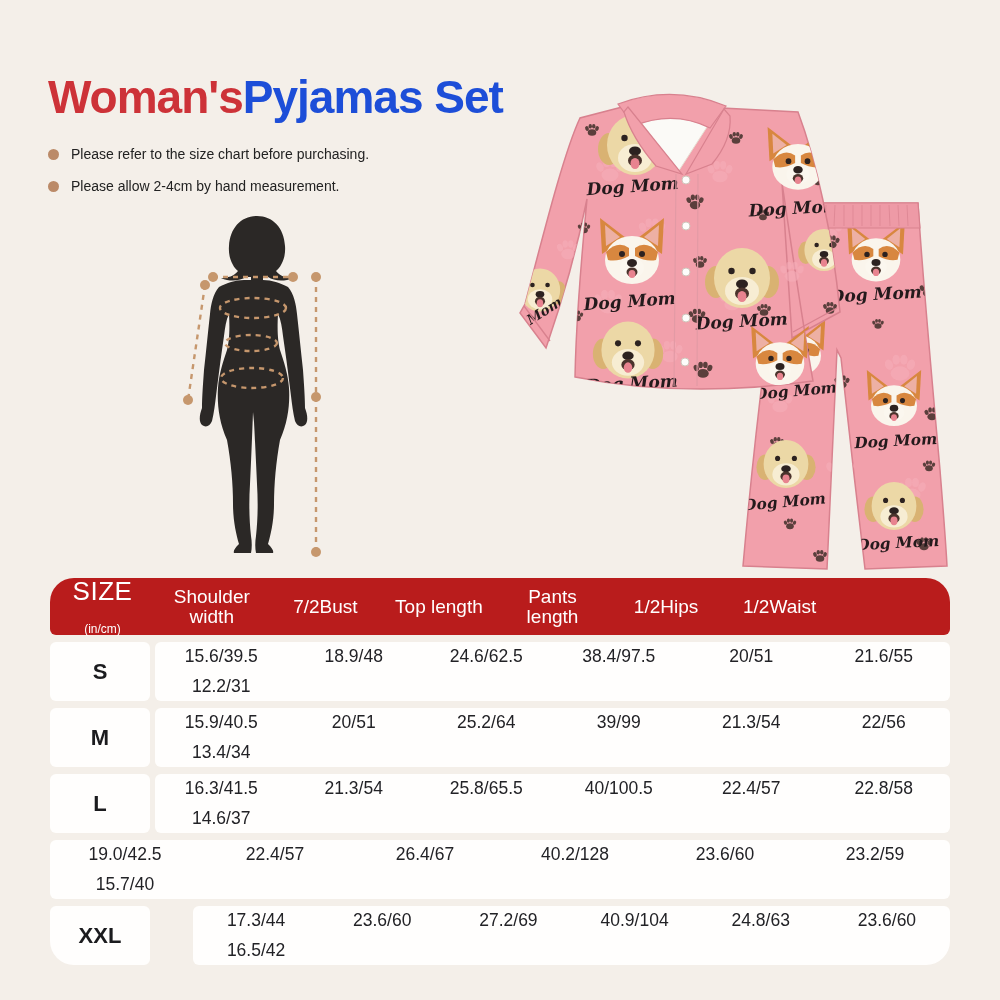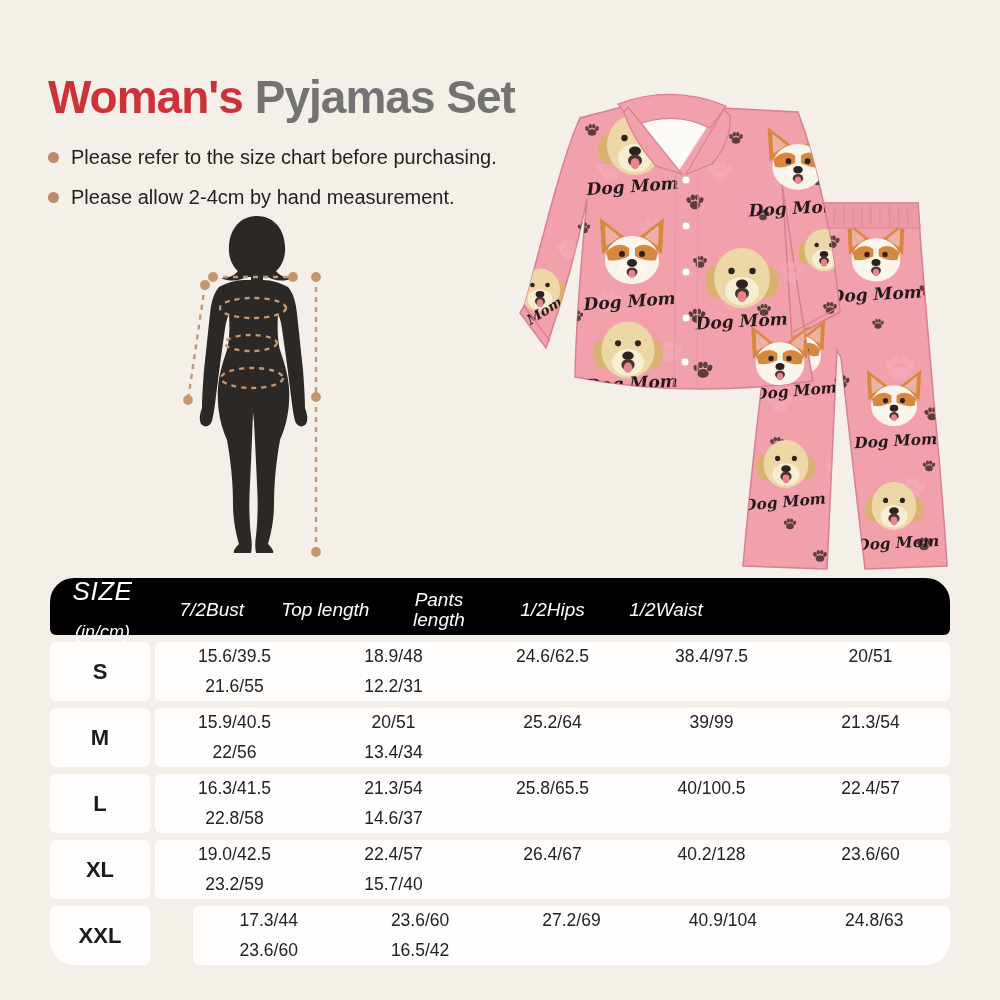--- a/index.html
+++ b/index.html
@@ -6,45 +6,45 @@
   body{
     width:1000px;height:1000px;position:relative;overflow:hidden;
     background:#f4efe9;
     font-family:"Liberation Sans", sans-serif;
     color:#1c1c1e;
   }
   .abs{position:absolute;}
   
   .title{left:48px;top:70px;font-size:46px;font-weight:bold;letter-spacing:-1px;white-space:nowrap;}
   .title .hl{color:#cd3238;}
-  .title .rest{color:#737373;margin-left:12px;text-align:right;}
+  .title .rest{color:#1d4ed8;text-align:right;}
   
-  .note{left:48px;display:flex;align-items:center;font-size:20px;color:#222;}
+  .note{left:48px;display:flex;align-items:center;font-size:14px;color:#222;}
   .note .dot{width:11px;height:11px;border-radius:50%;background:#bb8a68;margin-right:12px;flex:0 0 auto;}
   .note1{top:146px;}
-  .note2{top:186px;}
+  .note2{top:178px;}
   
   .sizetable{left:50px;top:578px;width:900px;}
   .thead{
     display:grid;grid-template-columns:105px repeat(7,1fr);
-    background:#000000;color:#fff;height:57px;align-items:center;
-    border-radius:24px 24px 6px 6px;text-align:center;font-style:italic;
+    background:#b91c1c;color:#fff;height:57px;align-items:center;
+    border-radius:24px 24px 6px 6px;text-align:center;
   }
   .th{font-size:19px;line-height:1.06;padding:0 6px;}
   .th-size .big{font-size:26px;letter-spacing:.5px;}
-  .th-size .small{font-size:18px;margin-top:17px;}
+  .th-size .small{font-size:12px;margin-top:17px;}
   .trow{display:flex;gap:5px;margin-top:7px;height:59px;}
   .size-cell{
     width:100px;flex:0 0 auto;background:#fffefd;border-radius:6px;
     display:flex;align-items:center;justify-content:center;
     font-size:22px;font-weight:bold;color:#1b1b1e;
   }
   .cells{
     flex:1;background:#fffefd;border-radius:6px;
-    display:grid;grid-template-columns:repeat(5,1fr);
+    display:grid;grid-template-columns:repeat(6,1fr);
     align-items:center;text-align:center;font-size:17.5px;color:#222226;
   }
   .trow.last .size-cell{border-radius:6px 6px 6px 24px;}
   .trow.last .cells{border-radius:6px 6px 24px 6px;margin-left:38px;}
   
   .figure-svg{left:150px;top:200px;}
   .pyjama-svg{left:480px;top:50px;}
   .dogmom{font-family:"DejaVu Serif", serif;font-style:italic;font-weight:bold;font-size:17px;fill:#241a1c;}
 </style>
 </head>
@@ -303,20 +303,21 @@
     </g>
   </g>
 </svg>
 
 <div class="abs sizetable">
   <div class="thead">
     <div class="th th-size">
       <div class="big">SIZE</div>
       <div class="small">(in/cm)</div>
     </div>
+    <div class="th">Shoulder width</div>
     <div class="th">7/2Bust</div>
     <div class="th">Top length</div>
     <div class="th">Pants length</div>
     <div class="th">1/2Hips</div>
     <div class="th">1/2Waist</div>
   </div>
 
   <div class="trow">
     <div class="size-cell">S</div>
     <div class="cells">
@@ -350,21 +351,20 @@
       <div>21.3/54</div>
       <div>25.8/65.5</div>
       <div>40/100.5</div>
       <div>22.4/57</div>
       <div>22.8/58</div>
       <div>14.6/37</div>
     </div>
   </div>
 
   <div class="trow">
-    <div class="size-cell">XL</div>
     <div class="cells">
       <div>19.0/42.5</div>
       <div>22.4/57</div>
       <div>26.4/67</div>
       <div>40.2/128</div>
       <div>23.6/60</div>
       <div>23.2/59</div>
       <div>15.7/40</div>
     </div>
   </div>

